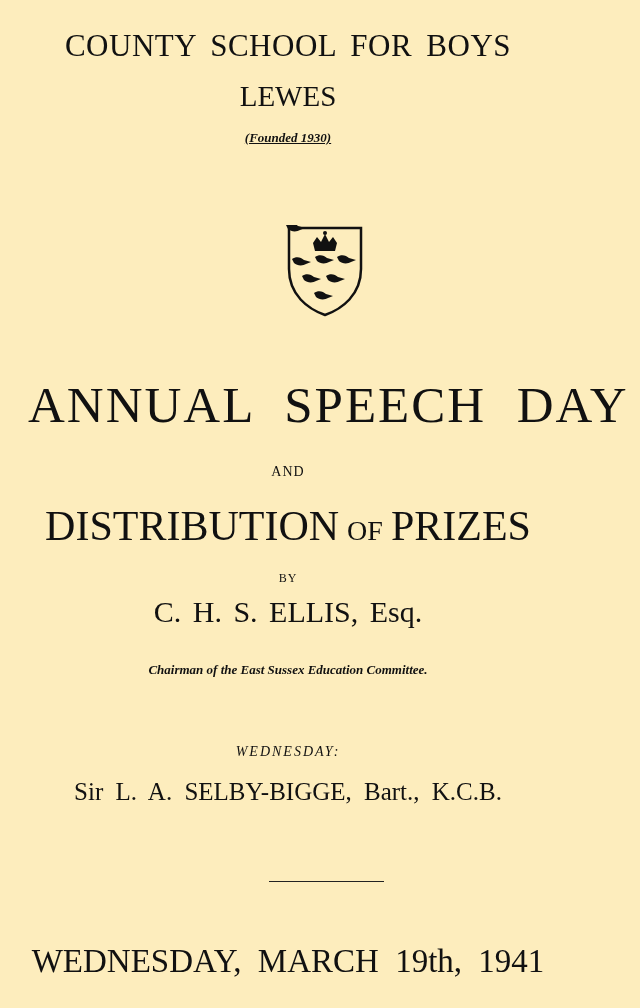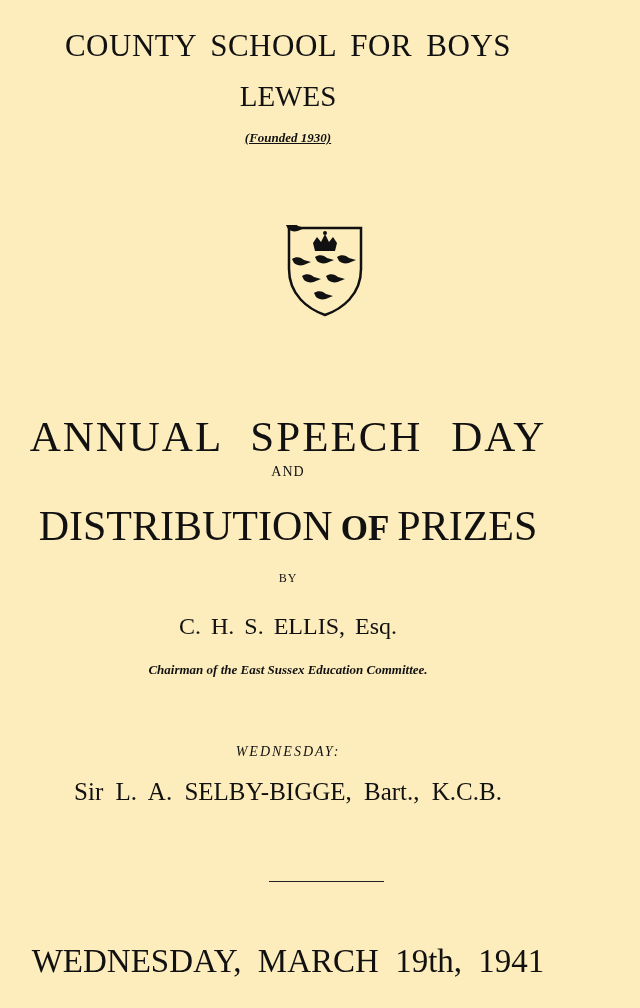--- a/index.html
+++ b/index.html
@@ -8,26 +8,26 @@
     background:#fdedbd;
     font-family:"Liberation Serif","DejaVu Serif",serif;
     color:#111;
     position:relative;
   }
   .c { position:absolute; left:0; width:576px; text-align:center; white-space:nowrap; }
   .school { top:28px; font-size:31px; word-spacing:6px; letter-spacing:0.5px; }
   .town { top:80px; font-size:29px; }
   .founded { top:130px; font-size:13px; font-style:italic; font-weight:bold;text-decoration:underline; }
   .crest { position:absolute; left:286px; top:225px; width:78px; height:92px; }
-  .title1 { top:412px; font-size:43px; letter-spacing:2px; word-spacing:16px; }
+  .title1 { top:376px; font-size:51px; letter-spacing:2px; word-spacing:16px;margin-left:28px; }
   .and { top:464px; font-size:14px; letter-spacing:1px; }
   .title2 { top:502px; font-size:42px; }
-  .title2 .small { font-size:35px; margin:16px 8px;font-weight:bold; }
+  .title2 .small { font-size:28px; margin:16px 8px; }
   .by { top:571px; font-size:12px; letter-spacing:1px; }
-  .presenter { top:613px; font-size:24px; word-spacing:4px; }
+  .presenter { top:595px; font-size:30px; word-spacing:4px; }
   .presenter-role { top:662px; font-size:13px; font-style:italic; font-weight:bold; }
   .chair-label { top:744px; font-size:14px; font-style:italic; letter-spacing:2px; }
   .chair-name { top:778px; font-size:25px; word-spacing:6px; }
   .rule { position:absolute; left:269px; top:881px; width:115px; height:0; border-top:1.5px solid #222; }
   .date { top:943px; font-size:33px; word-spacing:8px; }
 </style>
 </head>
 <body>
 
 <div class="c school">COUNTY SCHOOL FOR BOYS</div>

